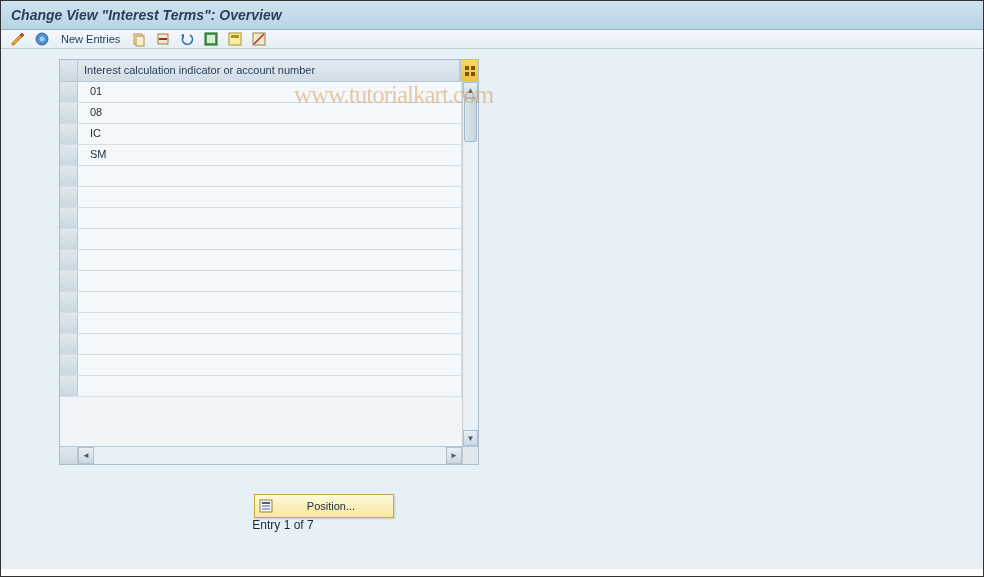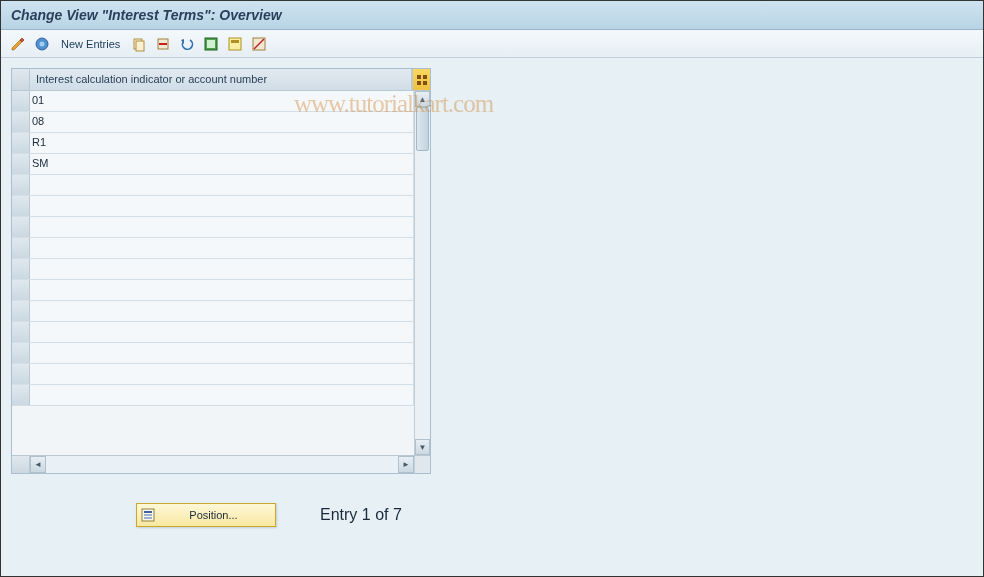--- a/index.html
+++ b/index.html
@@ -22,21 +22,21 @@
       font-size: 14px;
       color: #2a3f5a;
     }
     .toolbar {
       background: linear-gradient(to bottom, #f4f8fb, #e6eff5);
       border-bottom: 1px solid #c0cfd9;
       padding: 4px 8px;
       display: flex;
       align-items: center;
       gap: 6px;
-      height: 28px;
+      height: 19px;
     }
     .toolbar .icon-btn {
       width: 18px;
       height: 18px;
       display: inline-flex;
       align-items: center;
       justify-content: center;
       cursor: pointer;
     }
     .toolbar .text-btn {
@@ -63,20 +63,21 @@
       letter-spacing: -1px;
       margin-left: 48px;
     }
     .table-container {
       background: #f1f5f8;
       border: 1px solid #a9bed0;
       width: 420px;
       height: 406px;
       display: flex;
       flex-direction: column;
+      margin-left: 48px;
     }
     .table-header-row {
       display: flex;
       height: 22px;
       border-bottom: 1px solid #b8c9d6;
     }
     .sel-col {
       width: 18px;
       background: linear-gradient(to bottom, #e0e8ee, #cbd8e2);
       border-right: 1px solid #b8c9d6;
@@ -109,21 +110,21 @@
       display: flex;
       flex-direction: column;
     }
     .data-row {
       display: flex;
       height: 21px;
       border-bottom: 1px solid #d3dee7;
     }
     .data-cell {
       flex: 1;
-      padding: 3px 2px;
+      padding: 3px 12px;
       background: #f4f8fb;
       font-size: 11px;
       color: #1a2a3a;
       border-right: 1px solid #d3dee7;
     }
     .scroll-vert {
       width: 16px;
       background: linear-gradient(to right, #e8eff4, #d8e2ea);
       border-left: 1px solid #c0cfd9;
       display: flex;
@@ -173,20 +174,21 @@
       display:flex;align-items:center;justify-content:center;font-size:8px;color:#4a5a6a;cursor:pointer;
     }
     .hscroll-track{flex:1;background:#eaf1f6;}
     .bottom-bar {
       position: absolute;
       left: 10px;
       top: 445px;
       width: 500px;
       display: flex;
       align-items: center;
+      flex-direction: column;
     }
     .position-btn {
       margin-left: 125px;
       background: linear-gradient(to bottom, #fef8d8, #f8e8a0);
       border: 1px solid #c8a830;
       padding: 3px 10px 3px 3px;
       display: inline-flex;
       align-items: center;
       gap: 6px;
       cursor: pointer;
@@ -200,21 +202,21 @@
       align-items:center;justify-content:center;
     }
     .position-btn .pos-label {
       flex:1;
       text-align: center;
       font-size:11px;
       color:#1a2a3a;
     }
     .entry-text {
       margin-left: 44px;
-      font-size: 16px;
+      font-size: 12px;
       color: #1a2a3a;
     }
   </style>
 </head>
 <body>
 
 <div class="title-bar">Change View "Interest Terms": Overview</div>
 
 <div class="toolbar">
   <span class="icon-btn">
@@ -290,21 +292,21 @@
           <div class="data-row">
             <div class="sel-col"></div>
             <div class="data-cell">01</div>
           </div>
           <div class="data-row">
             <div class="sel-col"></div>
             <div class="data-cell">08</div>
           </div>
           <div class="data-row">
             <div class="sel-col"></div>
-            <div class="data-cell">R1</div>
+            <div class="data-cell">IC</div>
           </div>
           <div class="data-row">
             <div class="sel-col"></div>
             <div class="data-cell">SM</div>
           </div>
           <div class="data-row">
             <div class="sel-col"></div>
             <div class="data-cell"></div>
           </div>
           <div class="data-row">

